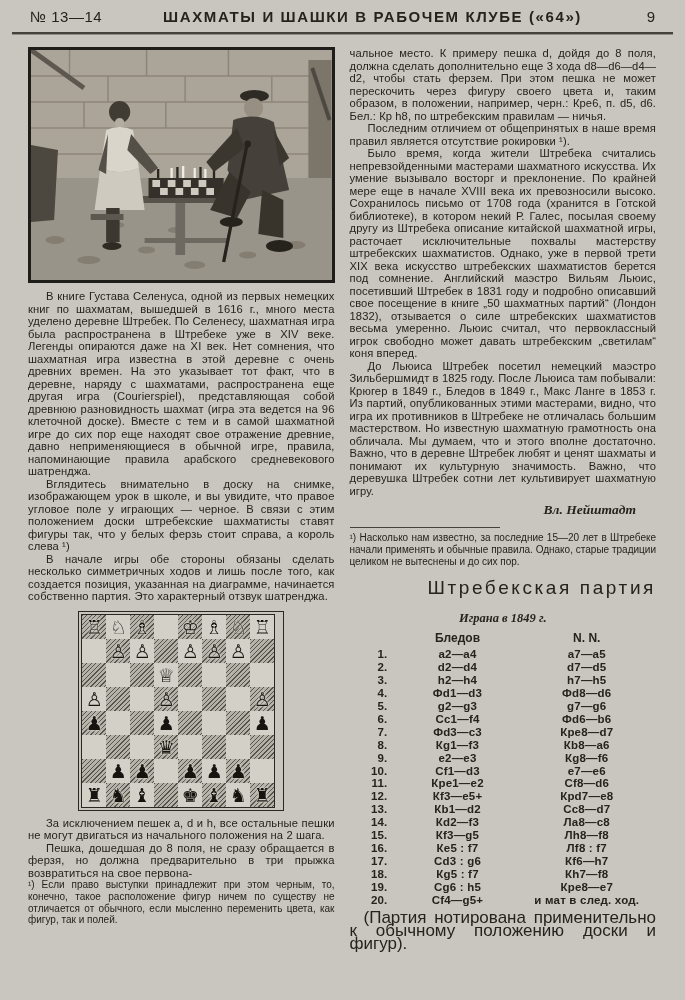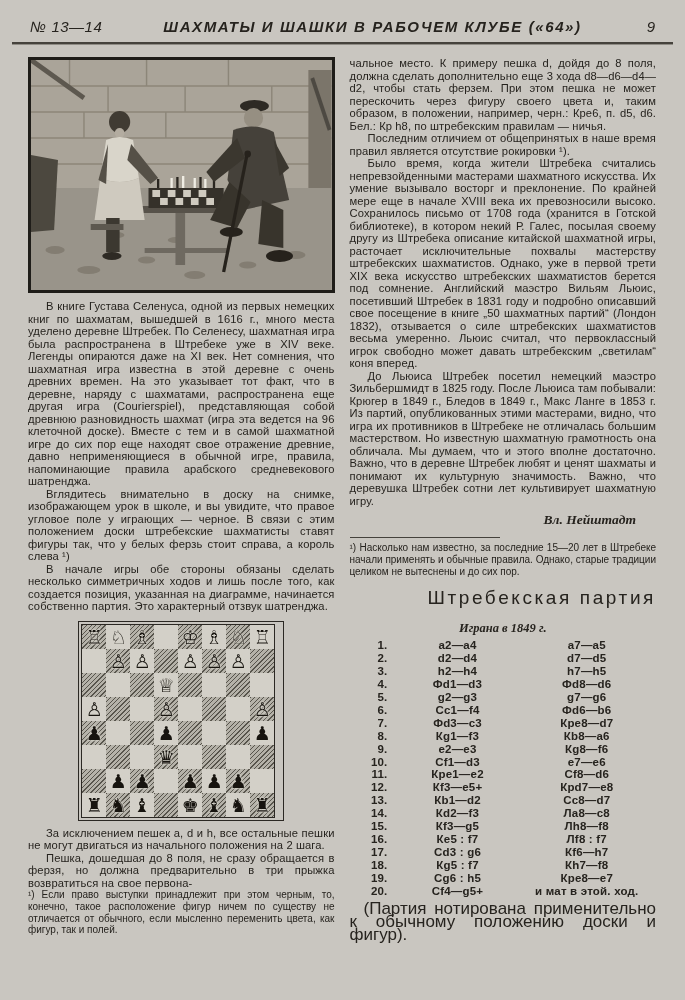--- a/index.html
+++ b/index.html
@@ -2,21 +2,21 @@
 <html lang="ru"><head>
 <meta charset="utf-8">
 <style>
   html,body{margin:0;padding:0;background:#8e8c87;}
   .page{
     position:relative;width:685px;height:1000px;margin:0 auto;
     background:#c9c6c0;color:#26231e;overflow:hidden;
     font-family:"Liberation Sans",sans-serif;
   }
   
-  .hdr{display:flex;align-items:flex-start;padding:18px 30px 0 30px;font-style:italic;}
+  .hdr{display:flex;align-items:flex-start;padding:8px 30px 0 30px;}
   .hdr .issue{width:120px;font-size:15px;letter-spacing:.5px;}
   .hdr .title{flex:1;text-align:center;font-size:15px;letter-spacing:1.6px;font-weight:bold;
     font-stretch:condensed;white-space:nowrap;}
   .hdr .pageno{width:60px;text-align:right;font-size:15px;}
   .hdr-rule{margin:7px 12px 0 12px;height:3px;
     background:linear-gradient(#45423c,#45423c 60%,#8f8c85 60%);}
   
   .cols{display:flex;gap:15px;padding:12px 28px 0 28px;}
   .col{width:calc(50% - 8px);}
   p.body{margin:0;font-size:11.2px;line-height:12.5px;text-align:justify;
@@ -319,20 +319,24 @@
       <p class="body">До Льюиса Штребек посетил немецкий маэстро Зильбершмидт в 1825 году. После Льюиса там побывали: Крюгер в 1849 г., Бледов в 1849 г., Макс Ланге в 1853 г. Из партий, опубликованных этими мастерами, видно, что игра их противников в Штребеке не отличалась большим мастерством. Но известную шахматную грамотность она обличала. Мы думаем, что и этого вполне достаточно. Важно, что в деревне Штребек любят и ценят шахматы и понимают их культурную значимость. Важно, что деревушка Штребек сотни лет культивирует шахматную игру.</p>
 
       <div class="signature">Вл. Нейштадт</div>
 
       <div class="fn-rule"></div>
       <div class="fn" style="margin-top:0">¹) Насколько нам известно, за последние 15—20 лет в Штребеке начали применять и обычные правила. Однако, старые традиции целиком не вытеснены и до сих пор.</div>
 
       <div class="game">
         <div class="game-title">Штребекская партия</div>
         <div class="game-sub">Играна в 1849 г.</div>
+        <div class="players">
+          <span class="pw">Бледов</span>
+          <span class="pb">N. N.</span>
+        </div>
         <div class="moves">
             <div class="mrow">
               <span class="mn">1.</span>
               <span class="mw">a2—a4</span>
               <span class="mb">a7—a5</span>
             </div>
             <div class="mrow">
               <span class="mn">2.</span>
               <span class="mw">d2—d4</span>
               <span class="mb">d7—d5</span>
@@ -418,21 +422,21 @@
               <span class="mb">Кh7—f8</span>
             </div>
             <div class="mrow">
               <span class="mn">19.</span>
               <span class="mw">Сg6 : h5</span>
               <span class="mb">Кре8—e7</span>
             </div>
             <div class="mrow">
               <span class="mn">20.</span>
               <span class="mw">Сf4—g5+</span>
-              <span class="mb">и мат в этой. ход.</span>
+              <span class="mb">и мат в след. ход.</span>
             </div>
           </div>
         <p class="closing">(Партия нотирована применительно к обычному положению доски и фигур).</p>
       </div>
     </div>
 
   </div>
 </div>
 
 </body></html>

